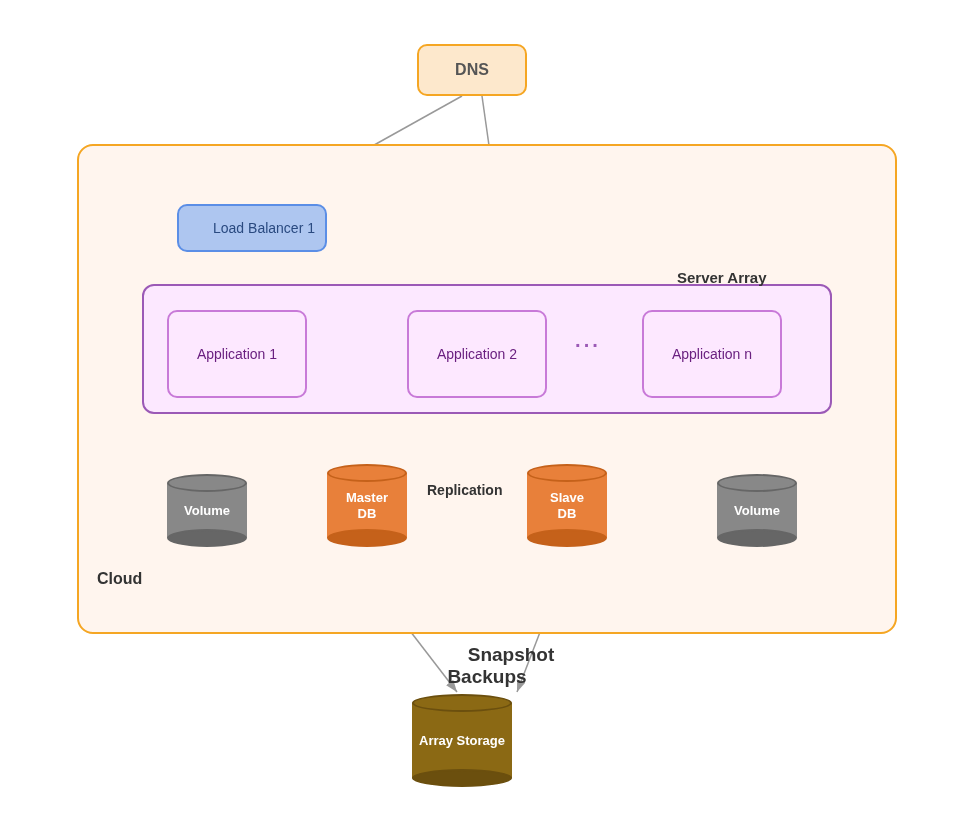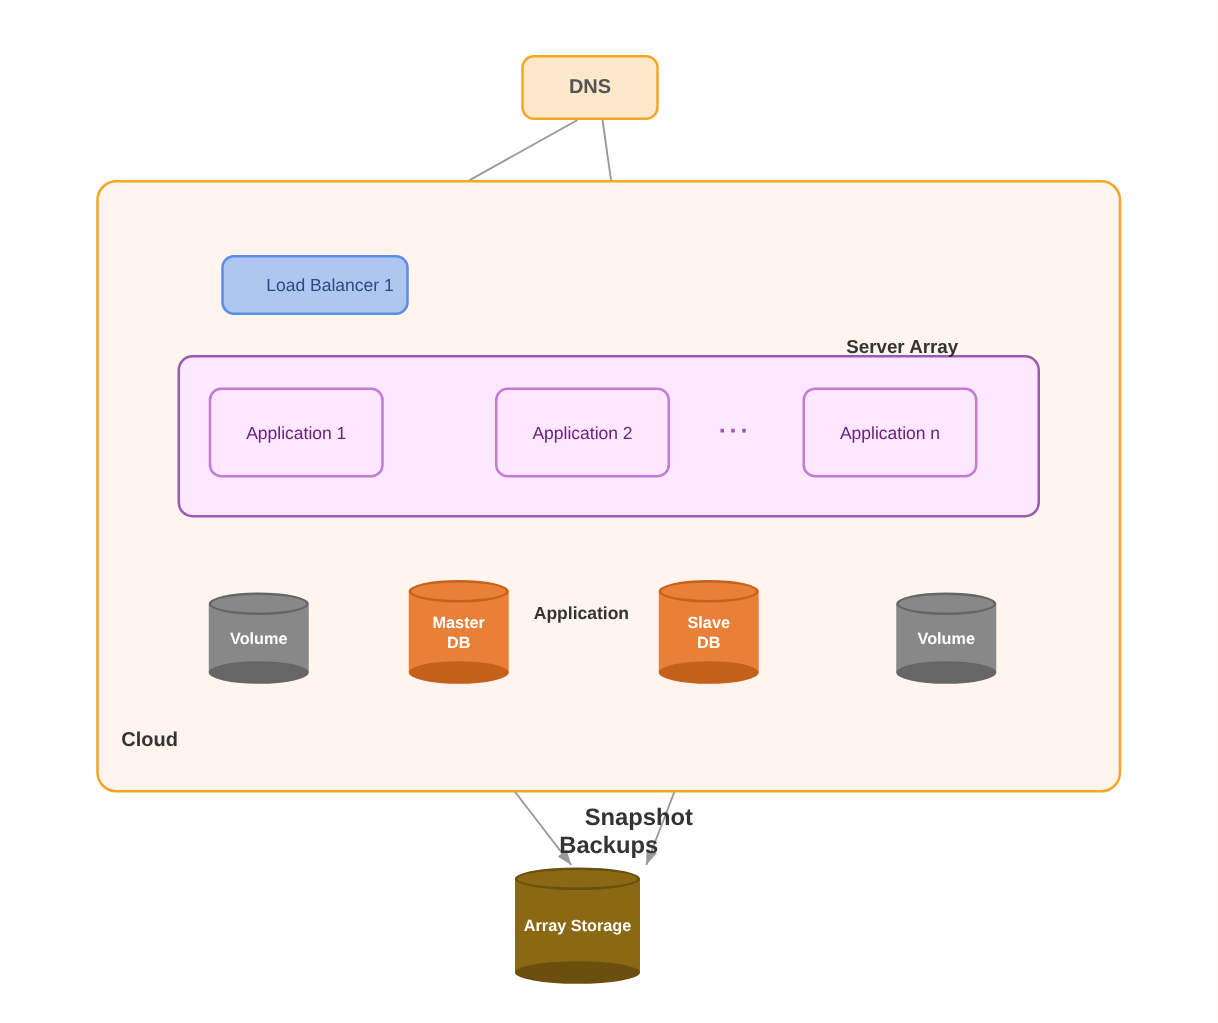--- a/index.html
+++ b/index.html
@@ -25,21 +25,21 @@
       top: 130px;
       width: 820px;
       height: 490px;
       border: 2px solid #f5a623;
       border-radius: 16px;
       background: #fff5ee;
     }
     .cloud-label {
       position: absolute;
       left: 70px;
-      top: 570px;
+      top: 556px;
       font-weight: 700;
       font-size: 16px;
       color: #333;
     }
     
     .server-array-box {
       position: absolute;
       left: 115px;
       top: 270px;
       width: 690px;
@@ -88,34 +88,34 @@
       font-size: 14px;
       color: #2a4a80;
       padding-left: 24px;
     }
     .lb1 { left: 150px; top: 190px; }
     .lb2 { left: 390px; top: 190px; }
     
     .app-box {
       position: absolute;
       width: 140px;
-      height: 72px;
+      height: 88px;
       border: 2px solid #c879d8;
       border-radius: 10px;
       background: #fde8ff;
       display: flex;
       align-items: center;
       justify-content: center;
       font-weight: 500;
       font-size: 14px;
       color: #6a2080;
       text-align: center;
     }
     .app1 { left: 140px; top: 296px; }
-    .app2 { left: 369px; top: 296px; }
+    .app2 { left: 380px; top: 296px; }
     .app-n { left: 615px; top: 296px; }
     .ellipsis {
       position: absolute;
       left: 548px;
       top: 320px;
       font-size: 20px;
       color: #9b59b6;
       font-weight: 700;
       letter-spacing: 2px;
     }
@@ -307,21 +307,21 @@
   <div class="db-cylinder master-db">
     <div class="cyl-wrap db-orange">
       <div class="cyl-top"></div>
       <div class="cyl-mid">
         <span class="db-label">Master<br>DB</span>
       </div>
       <div class="cyl-bottom"></div>
     </div>
   </div>
 
-  <div class="replication-label">Application</div>
+  <div class="replication-label">Replication</div>
 
   <div class="db-cylinder slave-db">
     <div class="cyl-wrap db-orange">
       <div class="cyl-top"></div>
       <div class="cyl-mid">
         <span class="db-label">Slave<br>DB</span>
       </div>
       <div class="cyl-bottom"></div>
     </div>
   </div>

